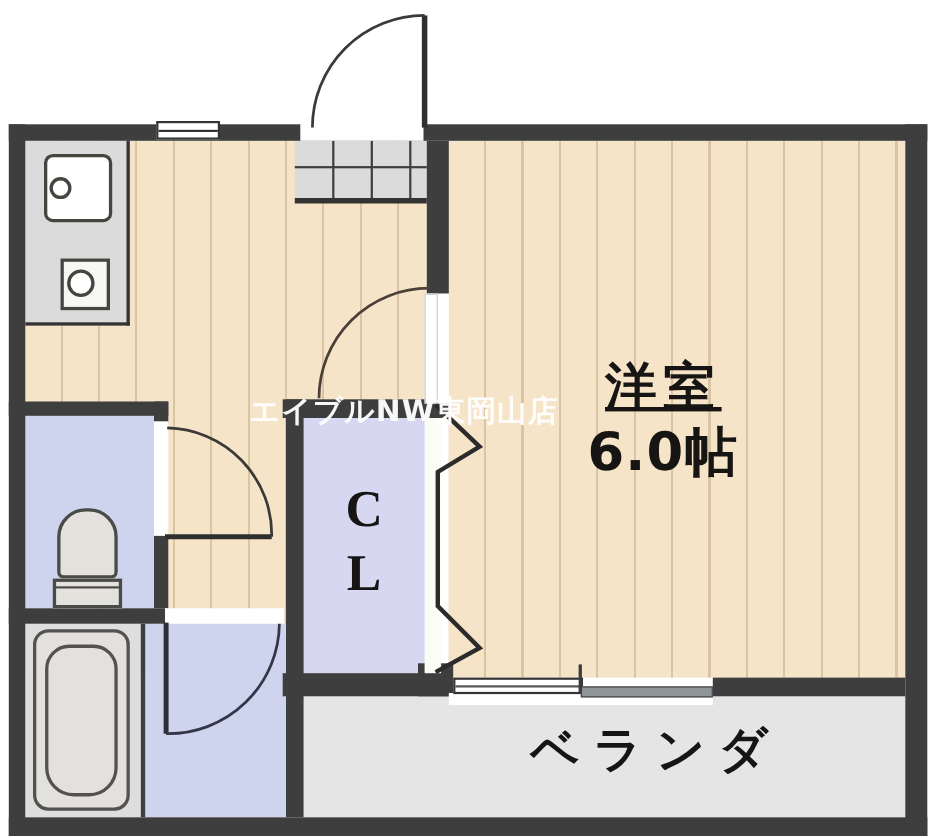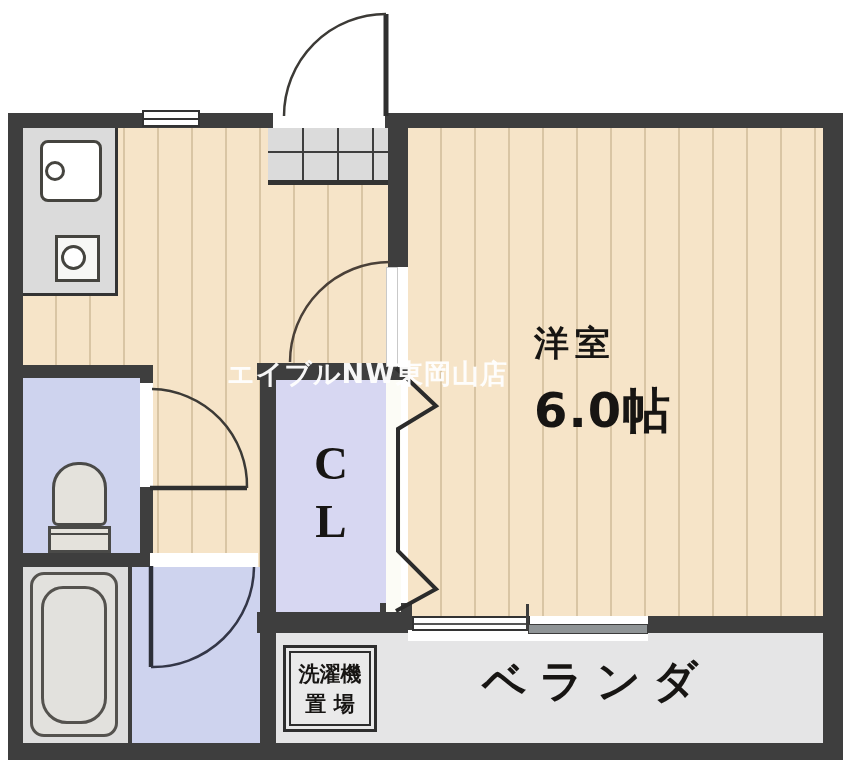--- a/index.html
+++ b/index.html
@@ -89,41 +89,35 @@
   <div class="abs fix z20" style="left:55px;top:235px;width:45px;height:47px;background:#f7f7f5;"></div>
   <div class="abs z20" style="left:61px;top:245px;width:25px;height:25px;border:3px solid #45443f;border-radius:50%;background:#fff;"></div>
 
   <div class="abs z20" style="left:52px;top:462px;width:55px;height:64px;background:#e4e2dc;border:3px solid #4a4a48;border-radius:26px 26px 6px 6px;"></div>
   <div class="abs z20" style="left:48px;top:526px;width:63px;height:27px;background:#e4e2dc;border:3px solid #4a4a48;"></div>
   <div class="abs z20" style="left:50px;top:533px;width:59px;height:2px;background:#4a4a48;"></div>
 
   <div class="abs z20" style="left:30px;top:572px;width:88px;height:165px;border:3px solid #54524e;border-radius:14px;background:#e2e1dd;"></div>
   <div class="abs z20" style="left:41px;top:586px;width:66px;height:138px;border:3px solid #54524e;border-radius:22px 22px 26px 26px;"></div>
 
-  <div class="abs z20" style="left:283px;top:645px;width:94px;height:87px;background:#eaeaea;border:3px solid #2e2e2e;padding:3px;">
-    <div class="abs" style="left:3px;top:3px;right:3px;bottom:3px;border:2px solid #2e2e2e;display:flex;flex-direction:column;align-items:center;justify-content:center;">
-      <div class="lbl" style="font-size:21px;line-height:30px;">洗濯機</div>
-      <div class="lbl" style="font-size:21px;line-height:30px;">置 場</div>
-    </div>
-  </div>
 
   <div class="abs z30" style="left:386px;top:267px;width:12px;height:100px;background:#fff;border:1px solid #c9c9c9;"></div>
 
   <svg class="overlay" width="846" height="762" viewBox="0 0 846 762">
     <path d="M386,14 L386,116" stroke="#2f2f2f" stroke-width="5" fill="none"></path>
     <path d="M386,14 A102,102 0 0 0 284,116" stroke="#3c3a36" stroke-width="2.5" fill="none"></path>
     <path d="M390,262 A100,100 0 0 0 290,362" stroke="#4a4038" stroke-width="2.5" fill="none"></path>
     <path d="M150,488 L247,488" stroke="#2f2f2f" stroke-width="4.5" fill="none"></path>
     <path d="M247,488 A97,97 0 0 0 152,389" stroke="#3c3a36" stroke-width="2.5" fill="none"></path>
     <path d="M151,566 L151,667" stroke="#2c2f38" stroke-width="4.5" fill="none"></path>
     <path d="M151,667 A101,101 0 0 0 254,567" stroke="#333647" stroke-width="2.5" fill="none"></path>
     <path d="M396,368 L436,406 L398,429 L398,551 L436,589 L396,611" stroke="#2b2b2b" stroke-width="4" fill="none"></path>
   </svg>
 
-  <div class="abs lbl z50" style="left:534px;top:320px;font-size:35px;letter-spacing:6px;">洋室</div>
+  <div class="abs lbl z50" style="left:550px;top:320px;font-size:47px;letter-spacing:6px;text-decoration:underline;">洋室</div>
   <div class="abs lbl z50" style="left:534px;top:379px;font-size:48px;letter-spacing:1px;">6.0帖</div>
 
   <div class="abs z50" style="left:308px;top:434px;width:46px;text-align:center;font-family:'Liberation Serif','DejaVu Serif',serif;">
     <div class="lbl" style="font-size:47px;line-height:58px;">C</div>
     <div class="lbl" style="font-size:47px;line-height:58px;">L</div>
   </div>
 
   <div class="abs lbl z50" style="left:482px;top:652px;font-size:44px;letter-spacing:12px;">ベランダ</div>
 
   <div class="abs watermark" style="left:203px;top:356px;">エイブルNW東岡山店</div>

